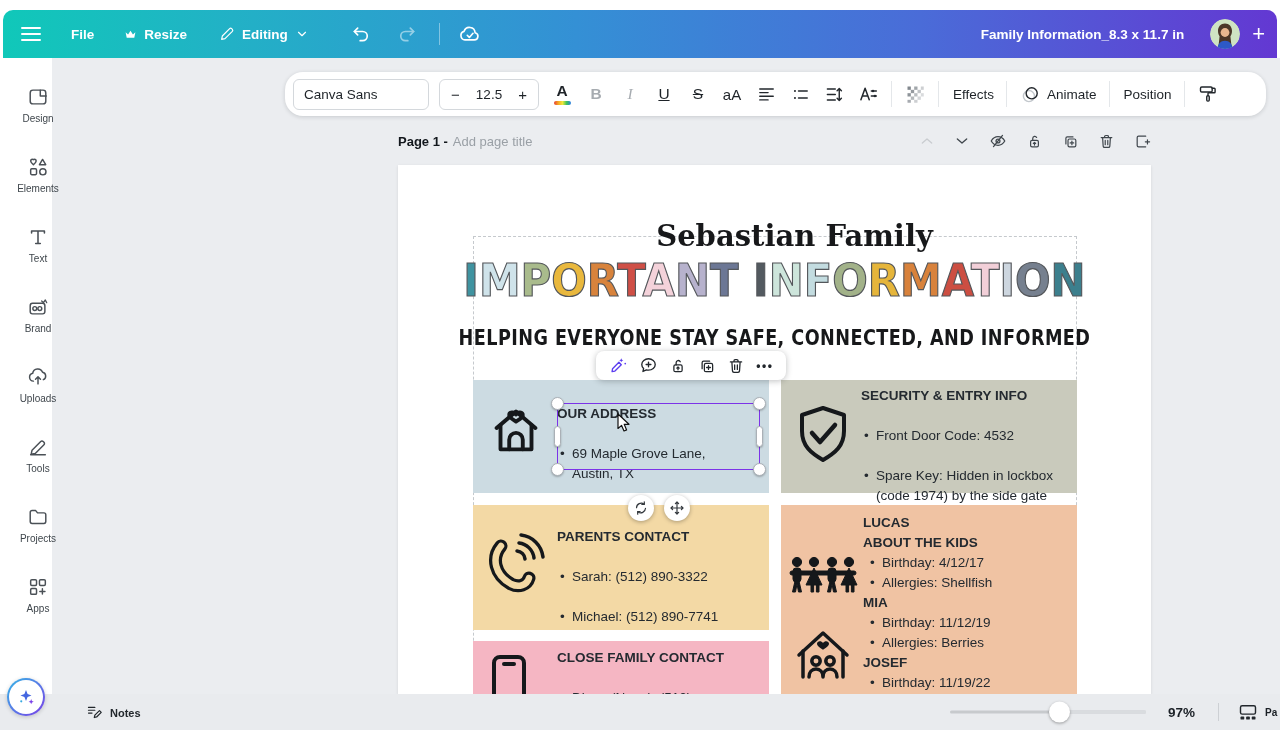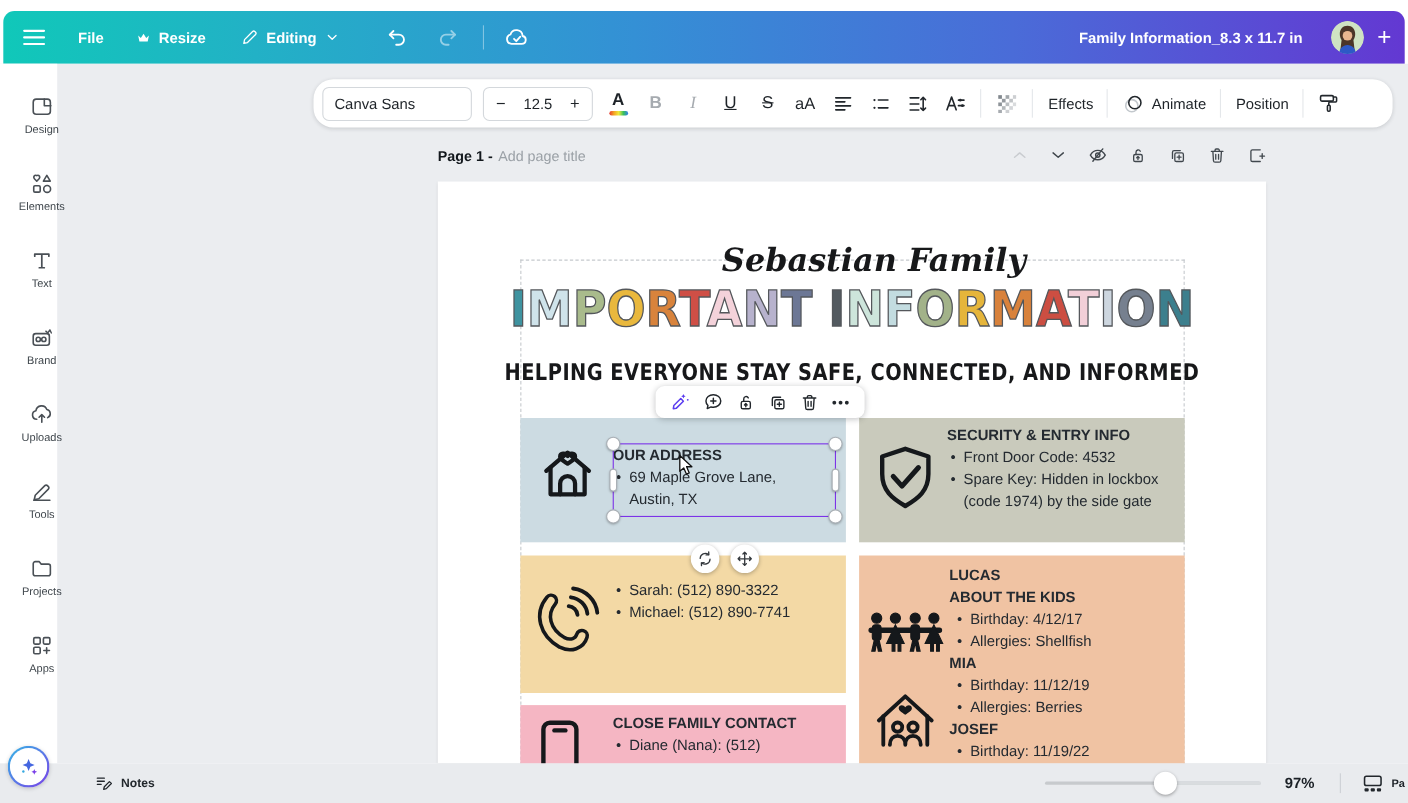--- a/index.html
+++ b/index.html
@@ -67,21 +67,21 @@
   .ph-placeholder { font-size:13px; color:#9aa0a6; margin-left:5px; cursor:text; }
   .ph-icons { margin-left:auto; display:flex; align-items:center; gap:19px; }
   .ph-icons > * { cursor:pointer; }
 
   
   .canvas { position:absolute; left:398px; top:165px; width:753px; height:529px; background:#fff;
     overflow:hidden; box-shadow:0 1px 3px rgba(0,0,0,.10); }
   .group-outline { position:absolute; left:75px; top:71px; width:604px; height:470px;
     border:1px dashed #c5c9cd; border-bottom:none; pointer-events:none; }
   .family-title { position:absolute; left:0; right:0; top:54px; text-align:center;
-    font-family:"DejaVu Serif",serif; font-style:italic; font-weight:700; font-size:29px; color:#17181a;padding-left:40px; }
+    font-family:"DejaVu Serif",serif; font-weight:700; font-size:29px; color:#17181a;padding-left:40px; }
   .main-title { position:absolute; left:0; right:0; top:90px; text-align:center; white-space:nowrap;
     font-family:"DejaVu Sans",sans-serif; font-weight:700; font-size:45px; line-height:1.15;
     transform:scaleX(.93); letter-spacing:0; }
   .title-letter { -webkit-text-stroke:1.2px #54575b; }
   .subtitle { position:absolute; left:0; right:0; top:161px; text-align:center; white-space:nowrap;
     font-family:"DejaVu Sans",sans-serif; font-weight:700; font-size:21px; letter-spacing:.5px;
     transform:scaleX(.84); color:#17181a; }
 
   
   .float-toolbar { position:absolute; left:198px; top:186px; width:190px; height:29px; background:#fff;
@@ -92,21 +92,21 @@
 
   
   .card { position:absolute; cursor:pointer; }
   .card-address  { left:75px;  top:215px; width:296px; height:113px; background:#ccdbe2; }
   .card-security { left:383px; top:215px; width:296px; height:113px; background:#c9cabc; }
   .card-parents  { left:75px;  top:340px; width:296px; height:125px; background:#f3d9a5; }
   .card-kids     { left:383px; top:340px; width:296px; height:228px; background:#f0c3a3; }
   .card-family   { left:75px;  top:476px; width:296px; height:80px;  background:#f5b6c3; }
   .card-text { position:absolute; font-size:13.5px; line-height:20px; color:#242a30; }
   .card-title { font-weight:700; }
-  .bullet { position:relative; padding-left:15px; }
+  .bullet { position:relative; padding-left:15px;margin-top:20px; }
   .bullet::before { content:"•"; position:absolute; left:3px; }
   .kbullet { position:relative; padding-left:19px; }
   .kbullet::before { content:"•"; position:absolute; left:7px; }
   .card-icon { position:absolute; }
 
   
   .sel-rect { position:absolute; left:159px; top:238px; width:203px; height:67px;
     border:1.6px solid #7c33e8; z-index:20; }
   .handle { position:absolute; background:#fff; border:1px solid #aab0b6; box-shadow:0 1px 2px rgba(0,0,0,.25); cursor:pointer; }
   .h-corner { width:13px; height:13px; border-radius:50%; }
@@ -490,20 +490,21 @@
       <div class="card-icon" style="left:10px;top:26px">
         <svg viewBox="0 0 64 64" width="64" height="64" fill="none">
             <path d="M18 15C8 27 12 44 28 53c8 4 16 1 18-6" stroke="#15181b" stroke-width="13" stroke-linecap="round"></path>
             <path d="M18 15C8 27 12 44 28 53c8 4 16 1 18-6" stroke="#f3d9a5" stroke-width="6.5" stroke-linecap="round"></path>
             <path d="M34 20a9 9 0 0 1 8 8" stroke="#15181b" stroke-width="3.5" stroke-linecap="round"></path>
             <path d="M36 12a17 17 0 0 1 15 15" stroke="#15181b" stroke-width="3.5" stroke-linecap="round"></path>
             <path d="M38 4a25 25 0 0 1 22 22" stroke="#15181b" stroke-width="3.5" stroke-linecap="round"></path>
           </svg>
       </div>
       <div class="card-text" style="left:84px;top:22px;width:205px">
+        <div class="card-title">PARENTS CONTACT</div>
         <div class="bullet">Sarah: (512) 890-3322</div>
         <div class="bullet">Michael: (512) 890-7741</div>
       </div>
     </div>
 
     <div class="card card-kids">
       <div class="card-icon" style="left:6px;top:50px">
         <svg viewBox="0 0 72 44" width="72" height="44" fill="#15181b" stroke="#15181b">
             <rect x="3" y="16" width="66" height="4" rx="2"></rect>
             <g>

